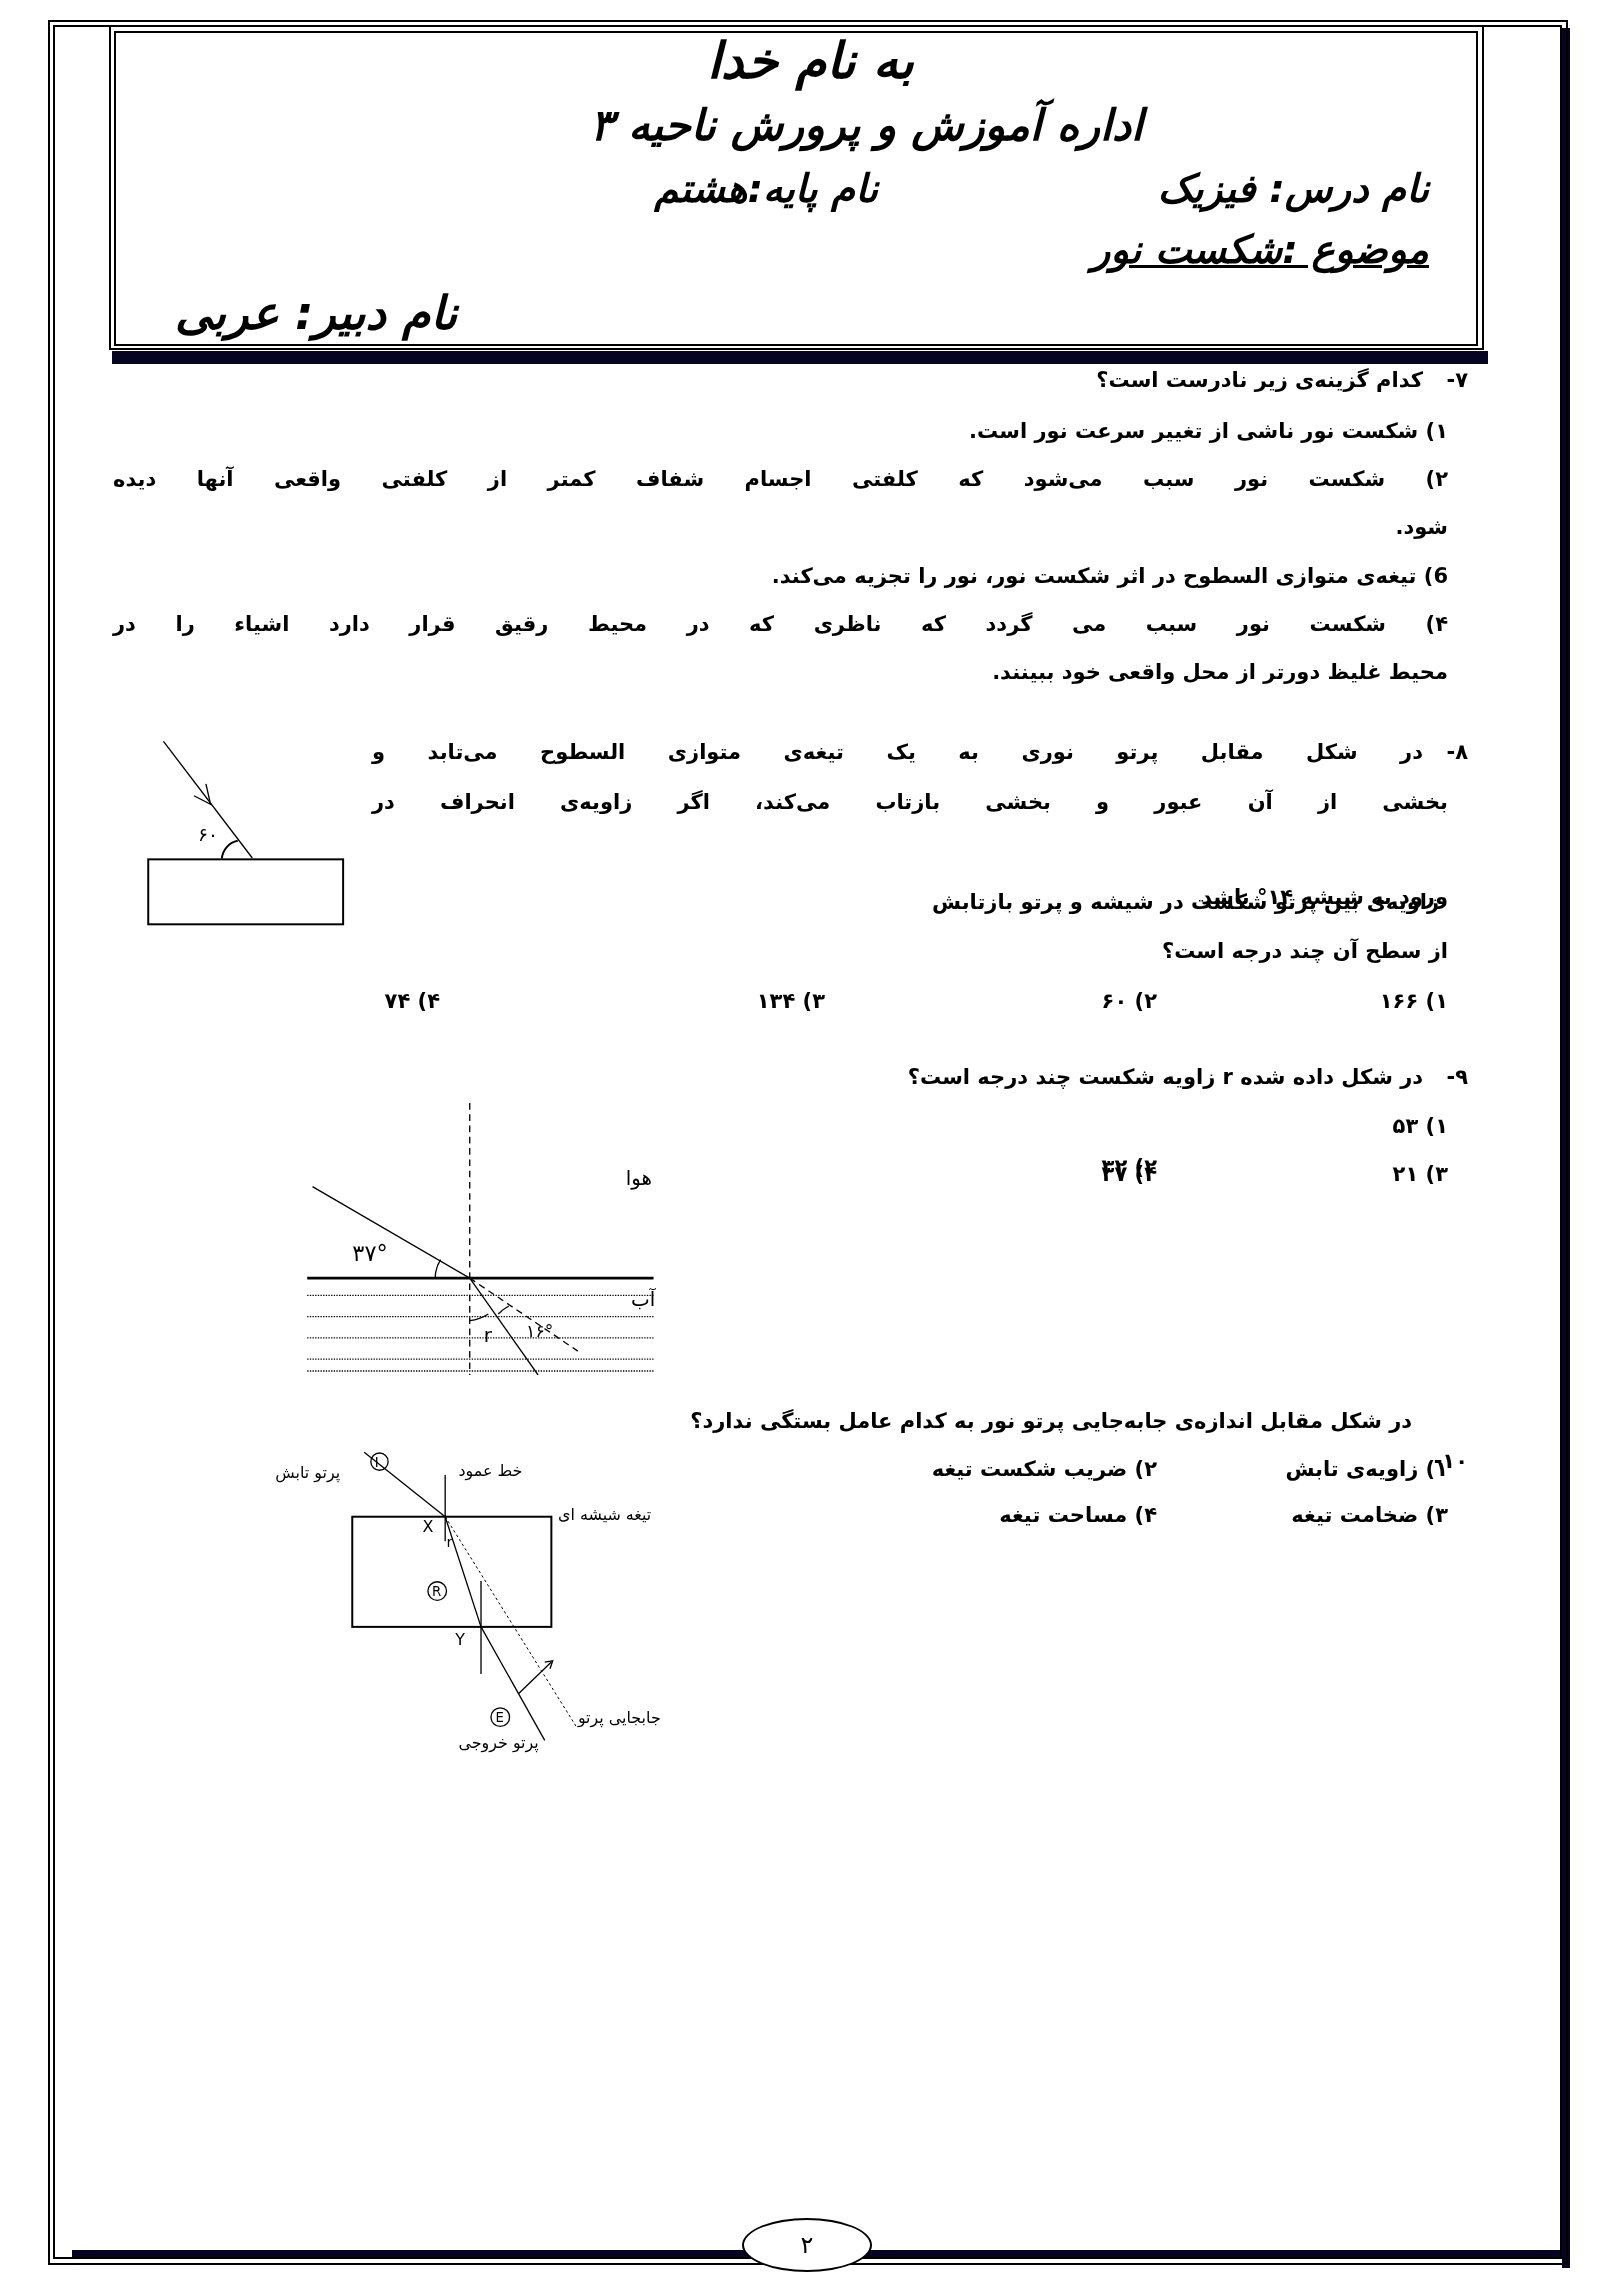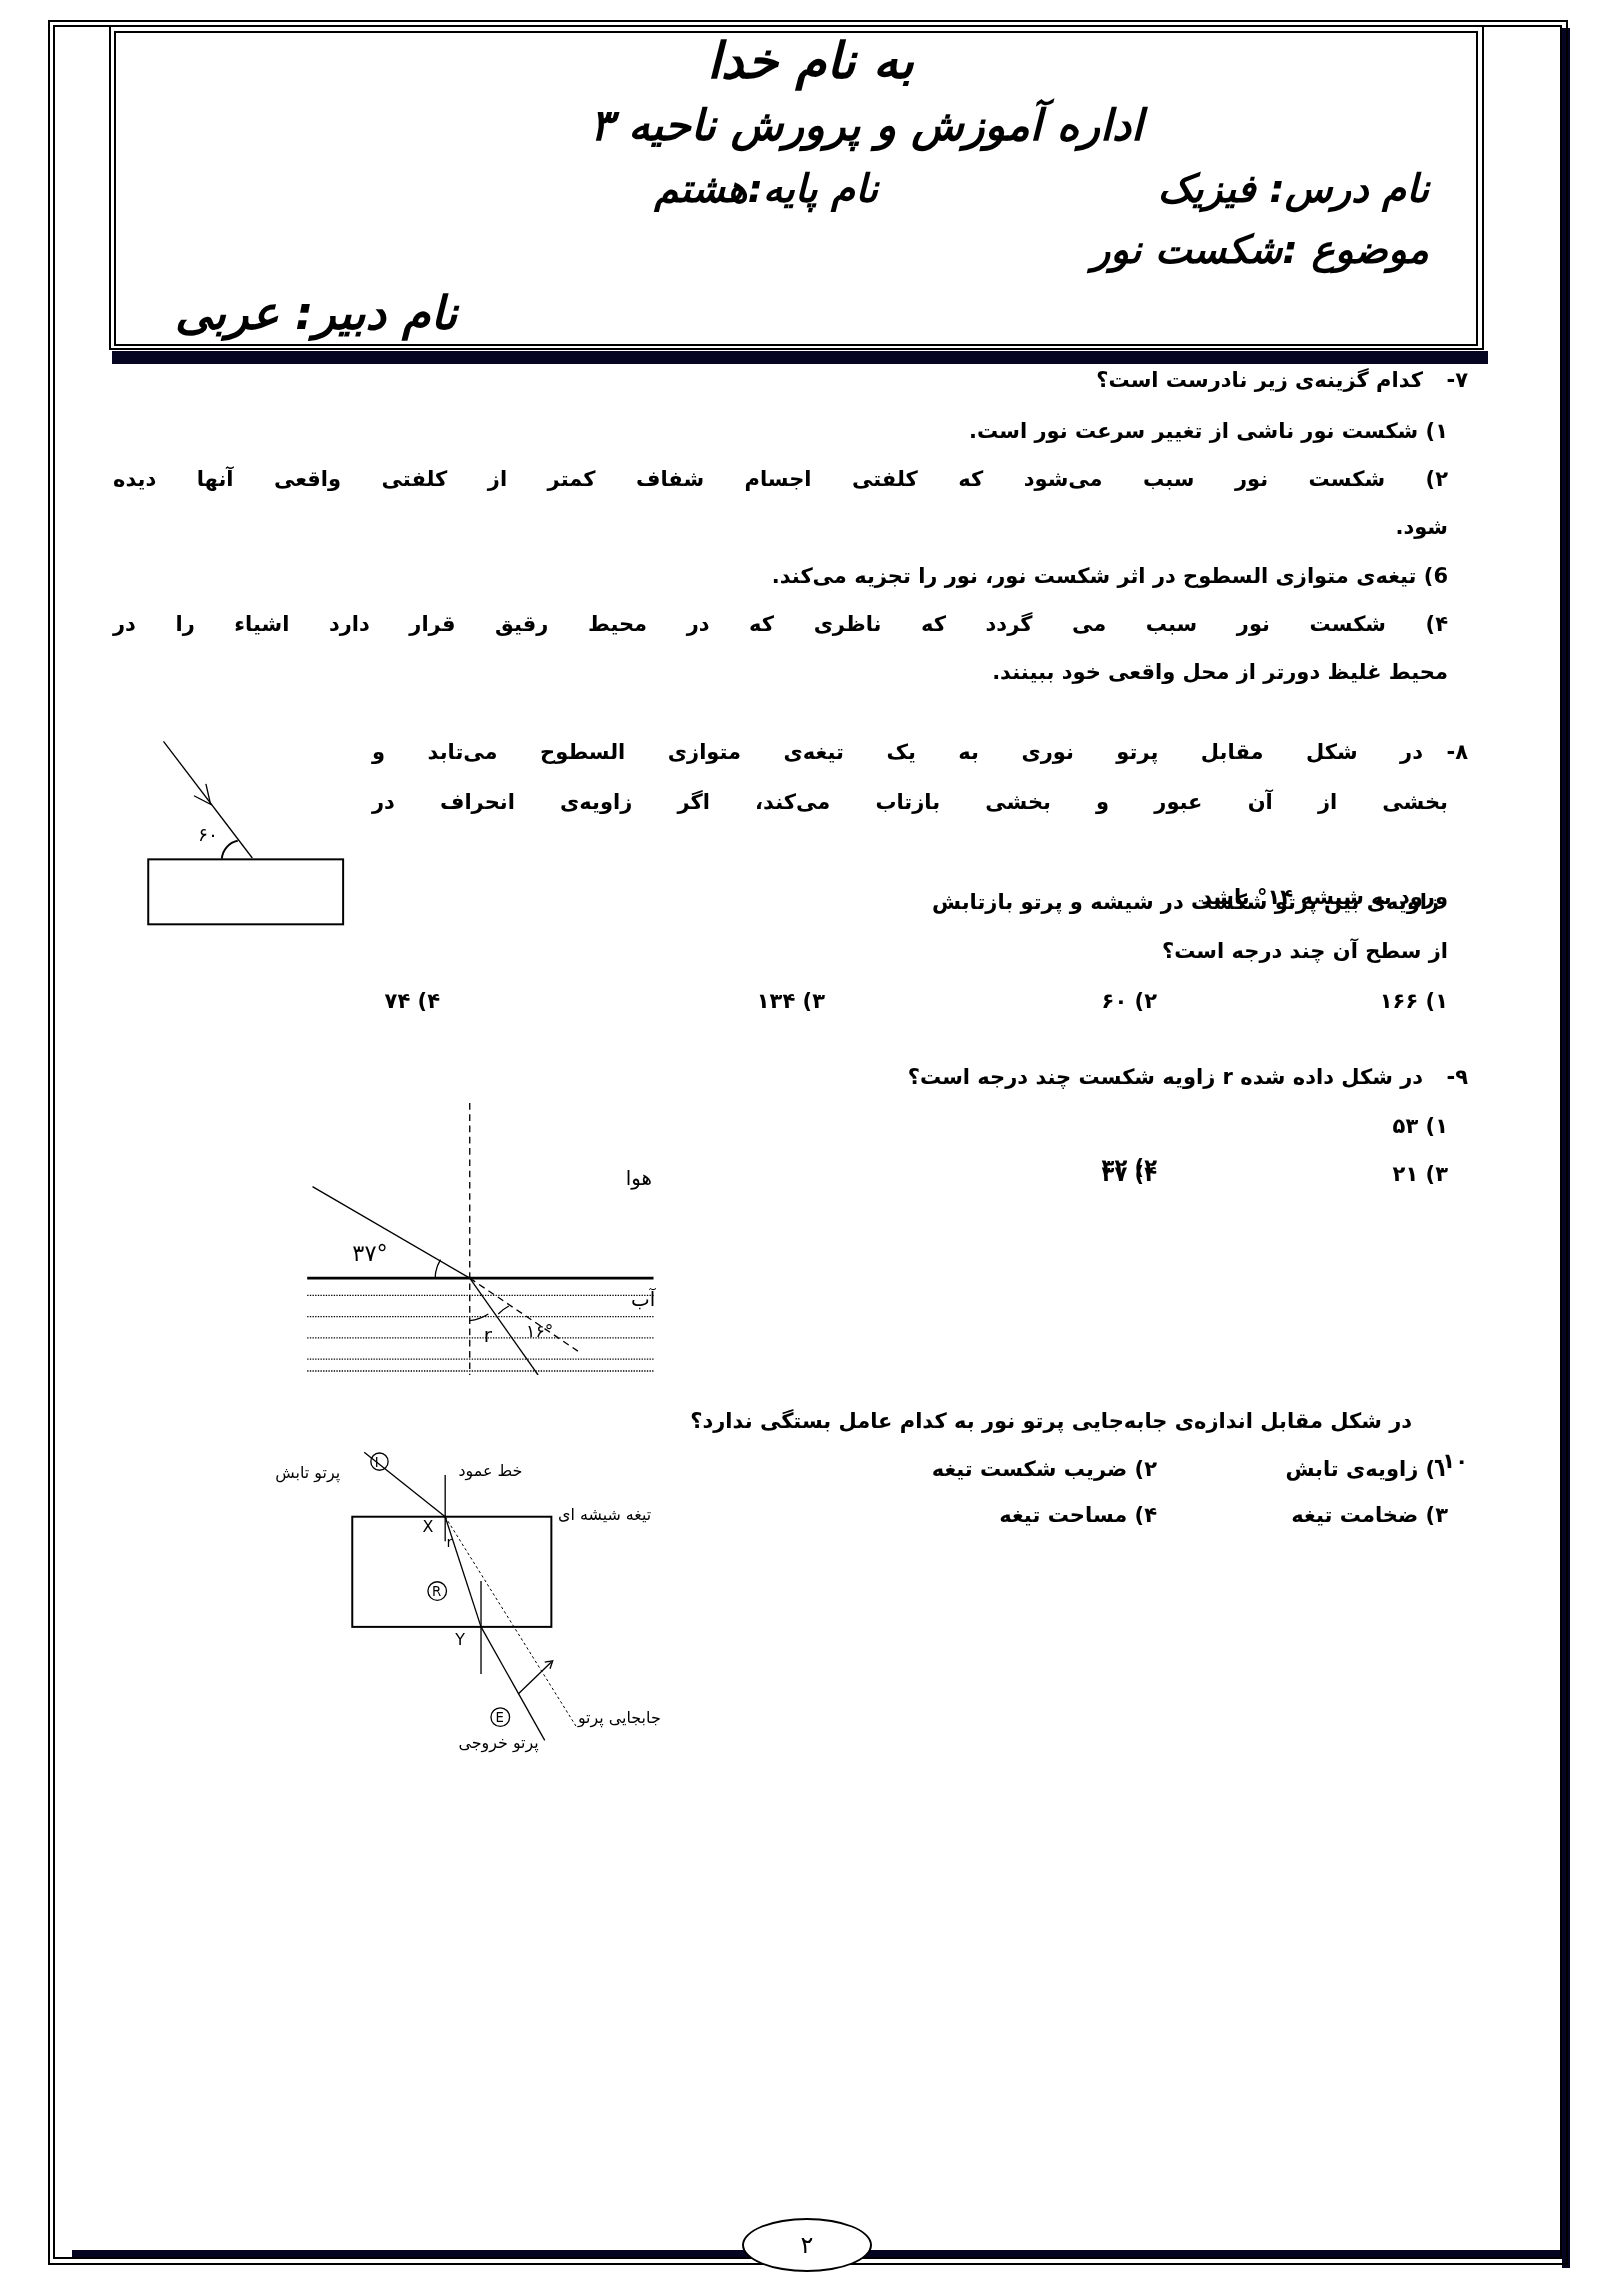--- a/index.html
+++ b/index.html
@@ -13,21 +13,21 @@
   .frame-shadow-b { left:72px; top:2250px; width:1498px; height:9.3px; background:#050522; }
   
   .hdr-outer { left:109px; top:25px; width:1375px; height:325px; border:2.7px solid #000; box-sizing:border-box; }
   .hdr-inner { left:114px; top:31px; width:1364px; height:315px; border:2px solid #000; box-sizing:border-box; }
   .hdr-shadow { left:112px; top:351px; width:1376px; height:13.3px; background:#050522; }
   .hdr-text { font-family:"DejaVu Sans", sans-serif; font-weight:bold; font-style:italic; direction:rtl; white-space:nowrap; }
   .t-basmala { left:598px; top:32px; width:425px; text-align:center; font-size:50px; }
   .t-office { left:446px; top:100px; width:697px; text-align:right; font-size:43px; }
   .t-subject { right:193px; top:166px; font-size:39px; }
   .t-grade { right:744px; top:166px; font-size:39px; }
-  .t-topic { right:193px; top:227px; font-size:39px; }
+  .t-topic { right:193px; top:227px; font-size:39px;text-decoration:underline; }
   .t-teacher { left:175px; top:286px; font-size:46px; }
   
   .rtl { direction:rtl; text-align:right; white-space:nowrap; font-weight:bold; font-size:21px; line-height:43px; }
   .pg-oval { left:742px; top:2218px; width:130px; height:54px; border:2.7px solid #000; border-radius:50%; background:#fff; box-sizing:border-box;
              display:flex; align-items:center; justify-content:center; font-size:24px; }
   svg text { font-family:"DejaVu Sans", sans-serif; }
 </style>
 </head>
 <body>
 

